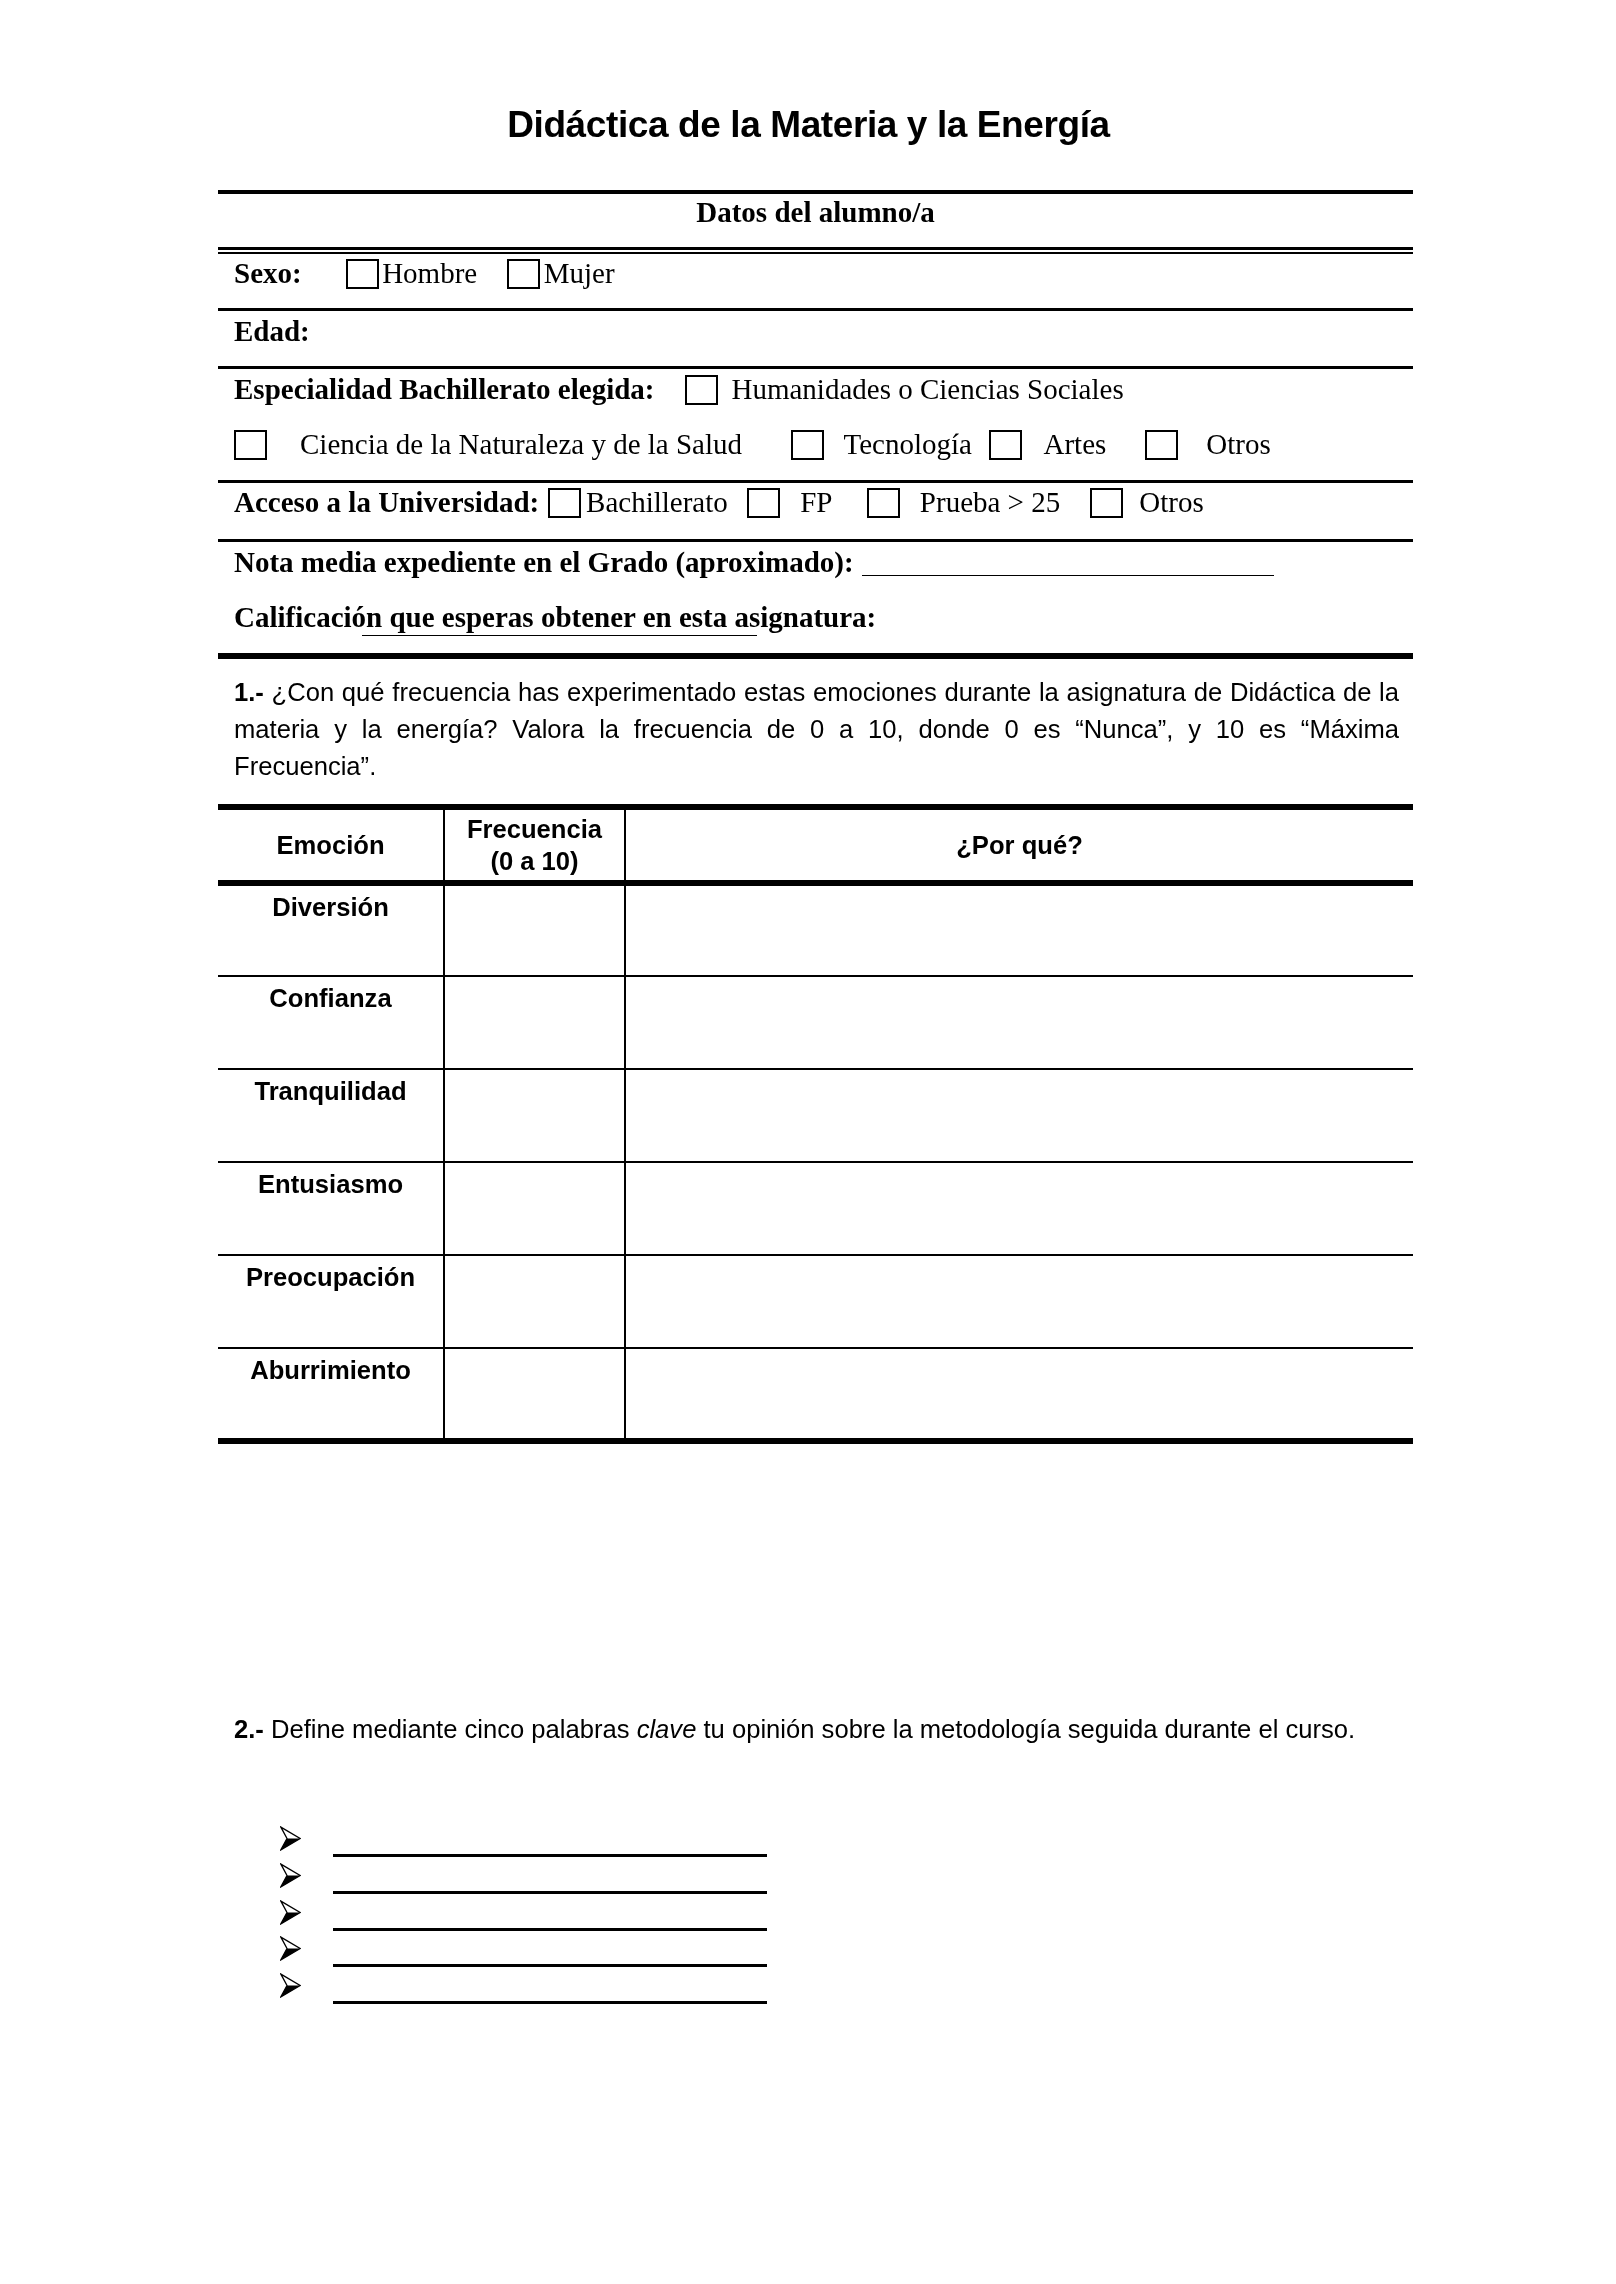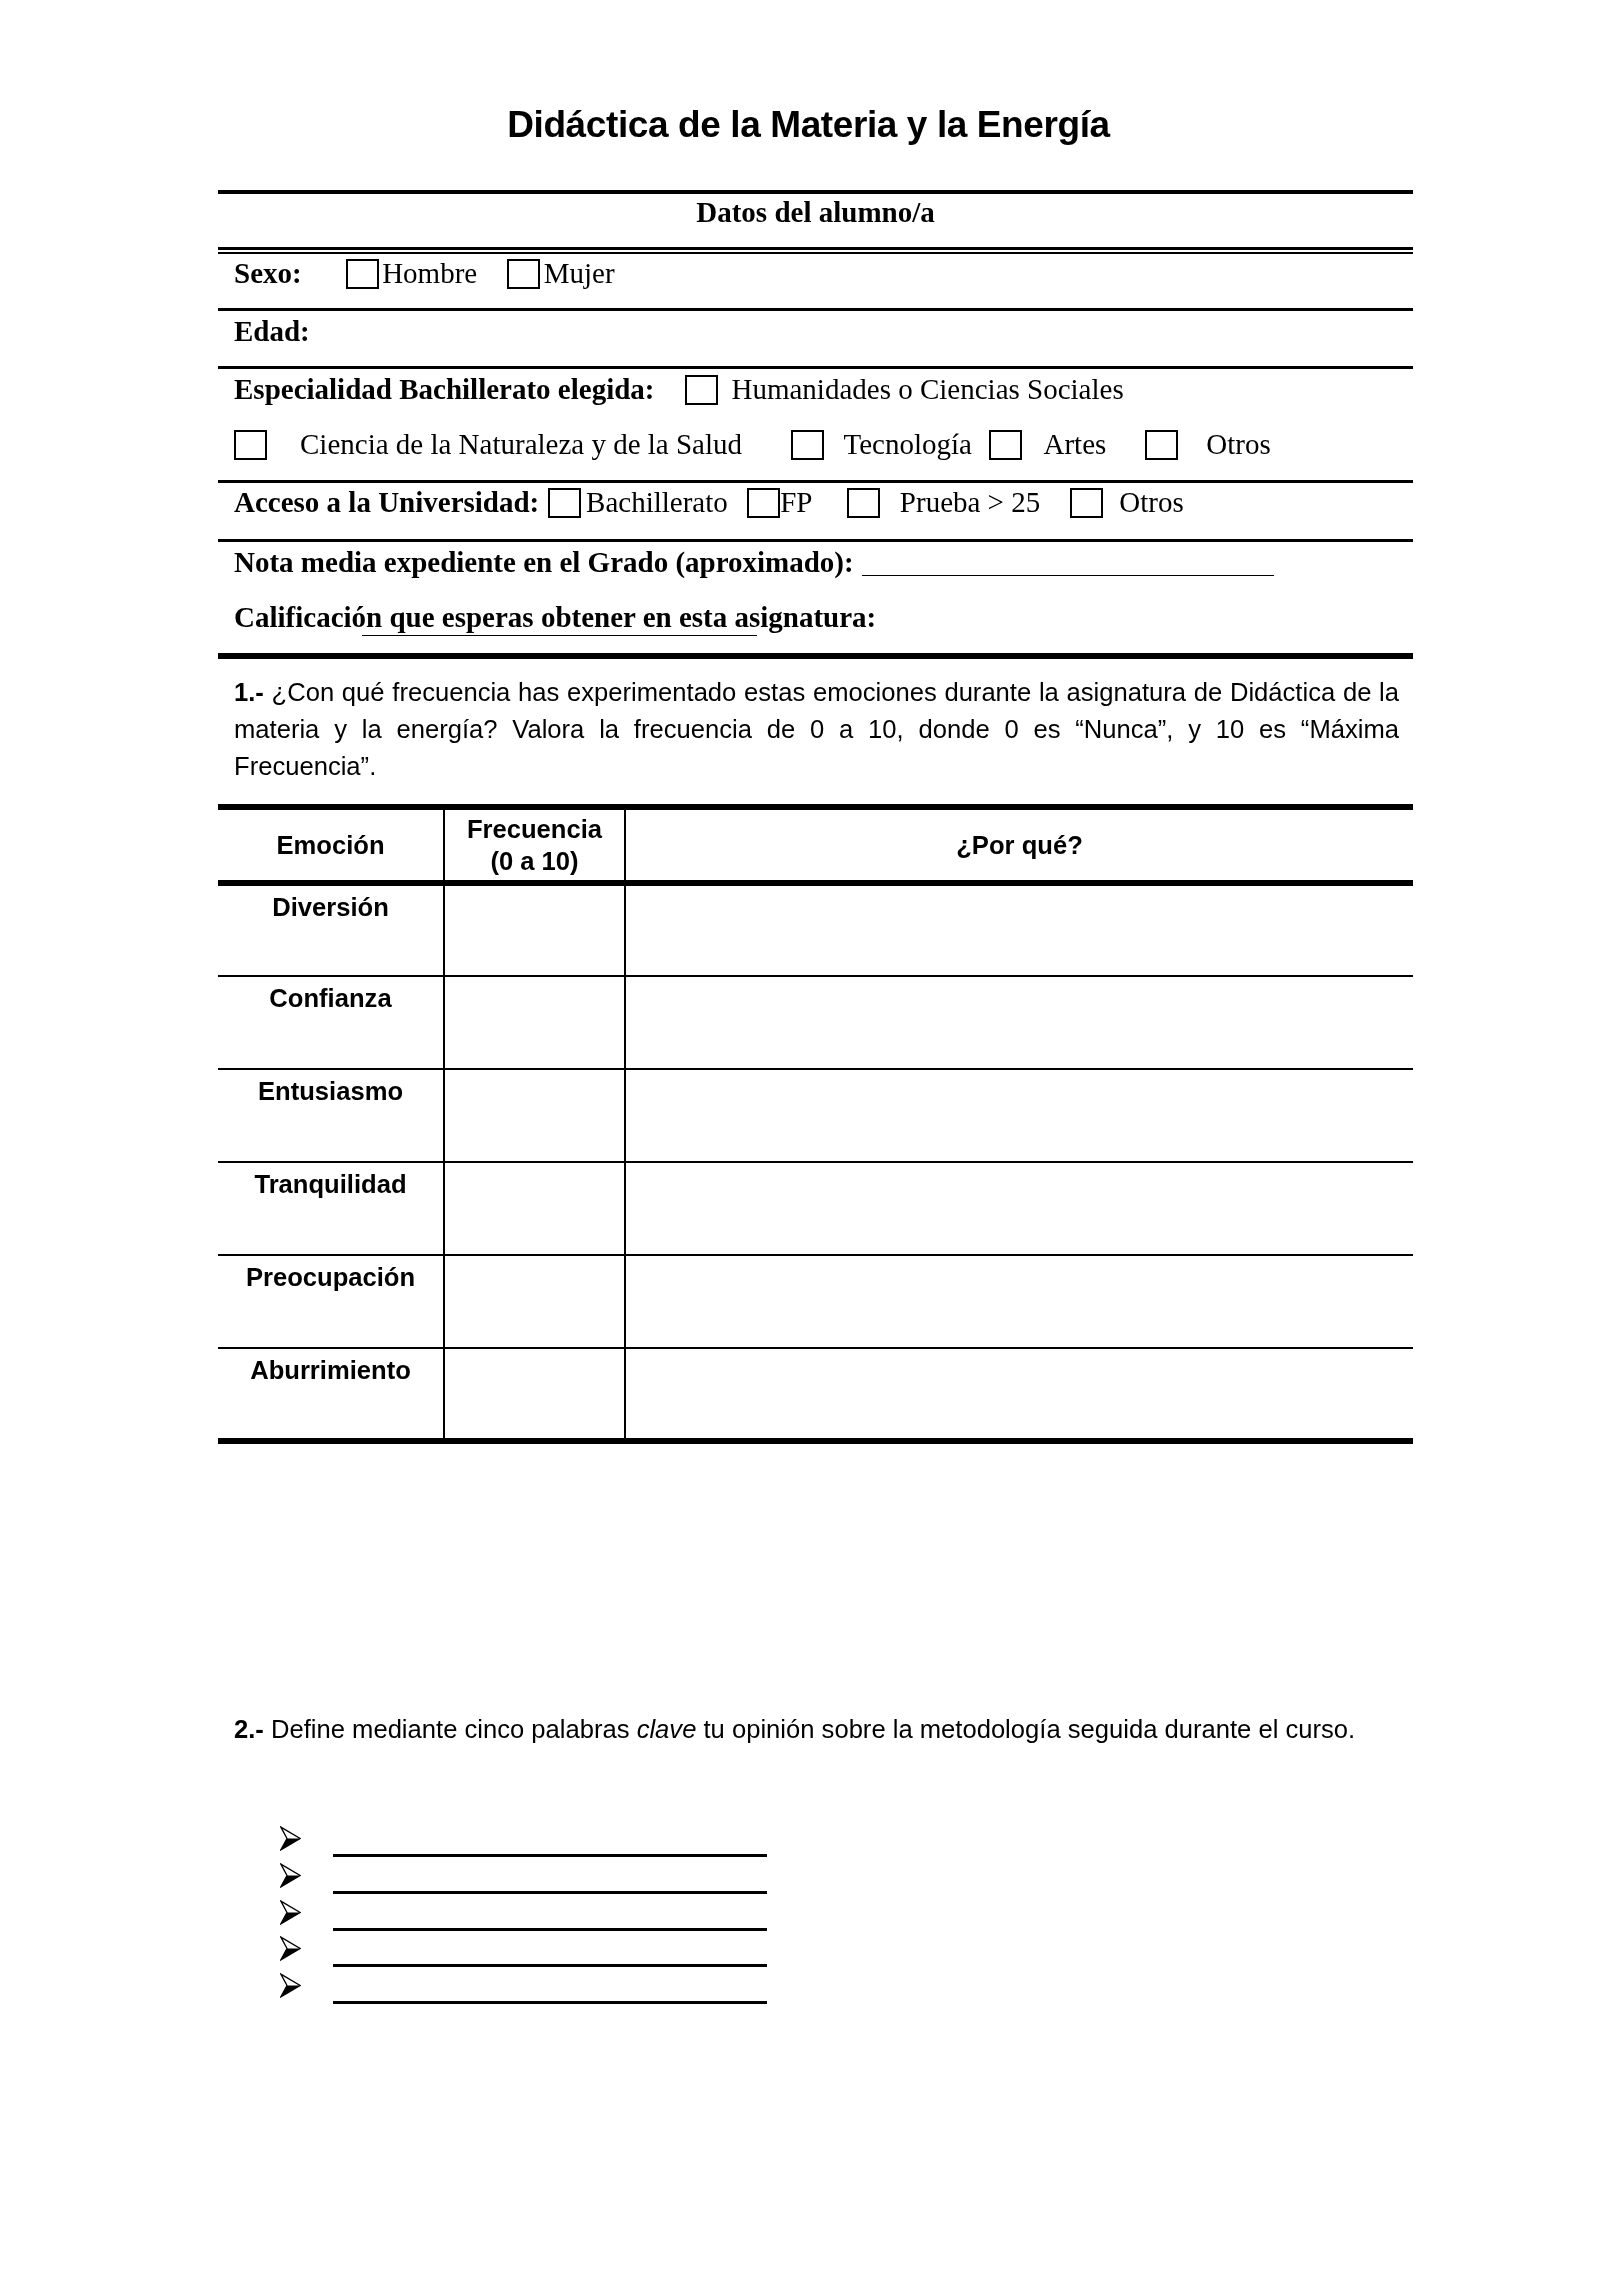--- a/index.html
+++ b/index.html
@@ -68,21 +68,21 @@
   <span class="cb"></span>
   <span style="margin-left:28px;">Otros</span>
 </div>
 <div class="hr" style="top:480px;height:2.6px;"></div>
 
 <div class="row serif" style="top:485px;">
   <span class="b" style="margin-right:8.8px;">Acceso a la Universidad:</span>
   <span class="cb"></span>
   <span style="margin-left:5px;margin-right:19.4px;">Bachillerato</span>
   <span class="cb"></span>
-  <span style="margin-left:0;margin-right:35px;">FP</span>
+  <span style="margin-left:20px;margin-right:35px;">FP</span>
   <span class="cb"></span>
   <span style="margin-left:19.4px;margin-right:30px;">Prueba &gt; 25</span>
   <span class="cb"></span>
   <span style="margin-left:16px;">Otros</span>
 </div>
 <div class="hr" style="top:539px;height:2.6px;"></div>
 
 <div class="row serif" style="top:545px;">
   <span class="b" style="margin-right:8.8px;text-align:center;">Nota media expediente en el Grado (aproximado):</span>
   <span class="blank" style="width:412px;"></span>
@@ -119,26 +119,26 @@
       <td class="emo-name">Diversión</td>
       <td></td>
       <td></td>
     </tr>
     <tr>
       <td class="emo-name">Confianza</td>
       <td></td>
       <td></td>
     </tr>
     <tr>
-      <td class="emo-name">Entusiasmo</td>
+      <td class="emo-name">Tranquilidad</td>
       <td></td>
       <td></td>
     </tr>
     <tr>
-      <td class="emo-name">Tranquilidad</td>
+      <td class="emo-name">Entusiasmo</td>
       <td></td>
       <td></td>
     </tr>
     <tr>
       <td class="emo-name">Preocupación</td>
       <td></td>
       <td></td>
     </tr>
     <tr>
       <td class="emo-name">Aburrimiento</td>

